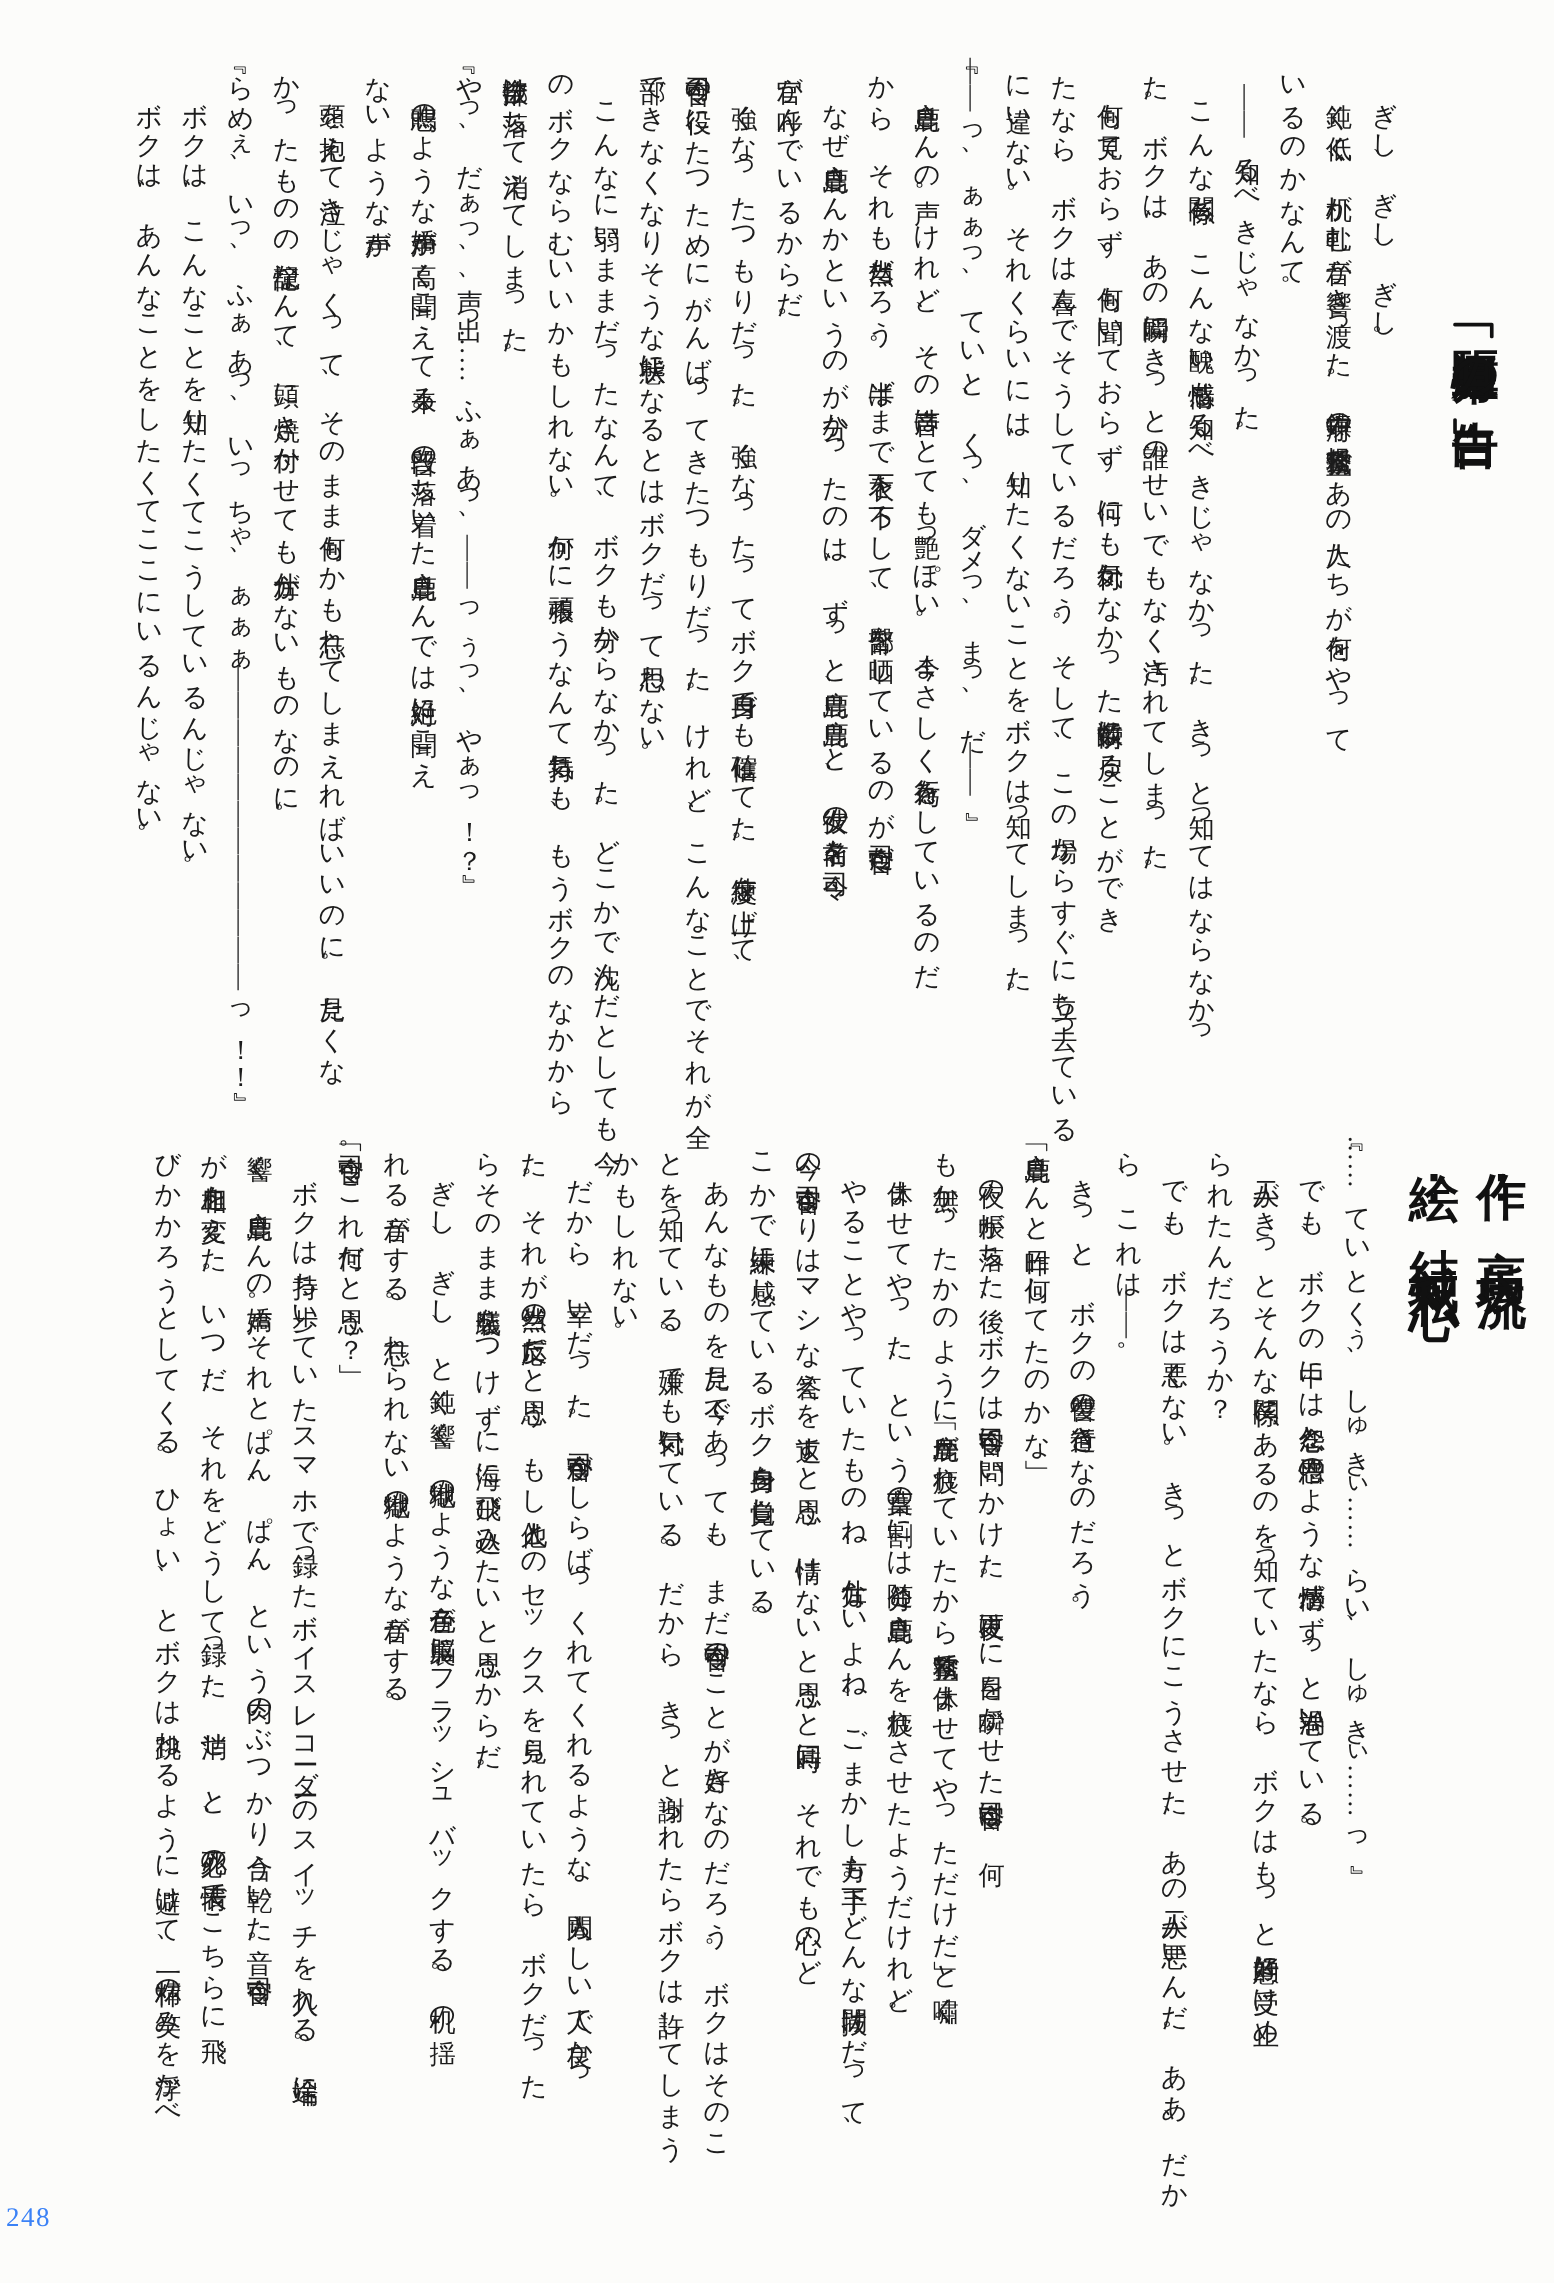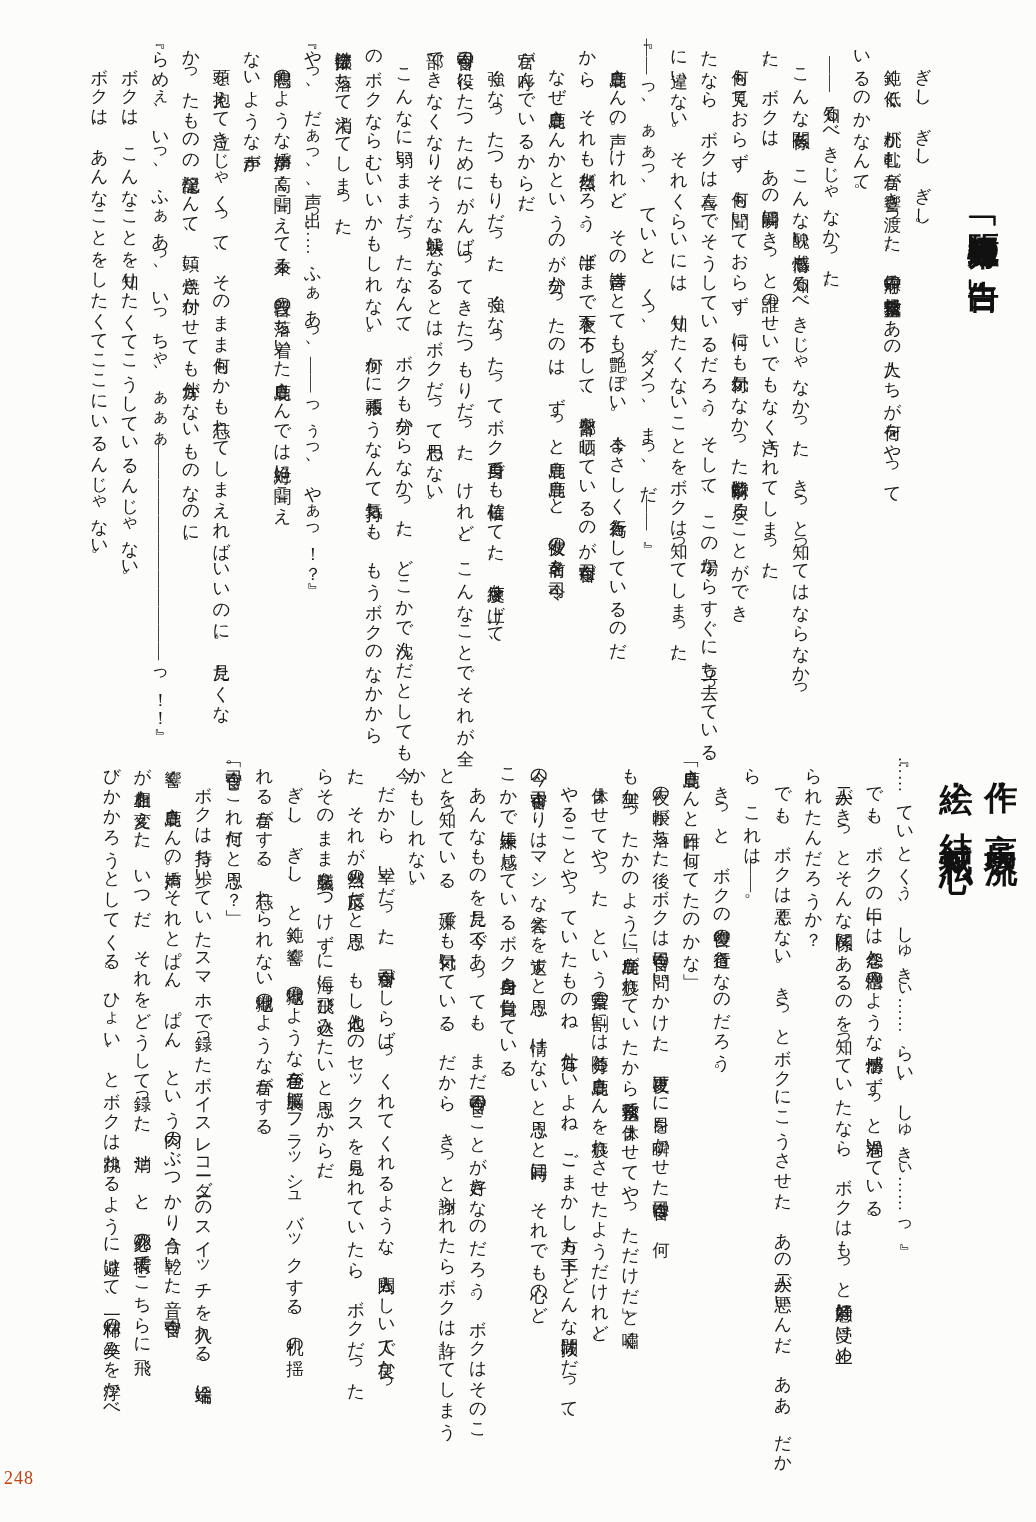--- a/index.html
+++ b/index.html
@@ -44,21 +44,21 @@
     letter-spacing:9px;
     color:#111;
     white-space:pre;
   }
   .credit.artist{margin-left:14px;}
   .page-number{
     position:absolute;
     left:4px;top:1468px;
     font-size:18px;
     letter-spacing:1px;
-    color:#c2410c;
+    color:#3b82f6;
   }
 </style>
 </head>
 <body>
 
 <div class="page">
 
   <div class="vtext top-block">
     <div class="story-title">「駆逐艦皐月の告白」</div>
     

